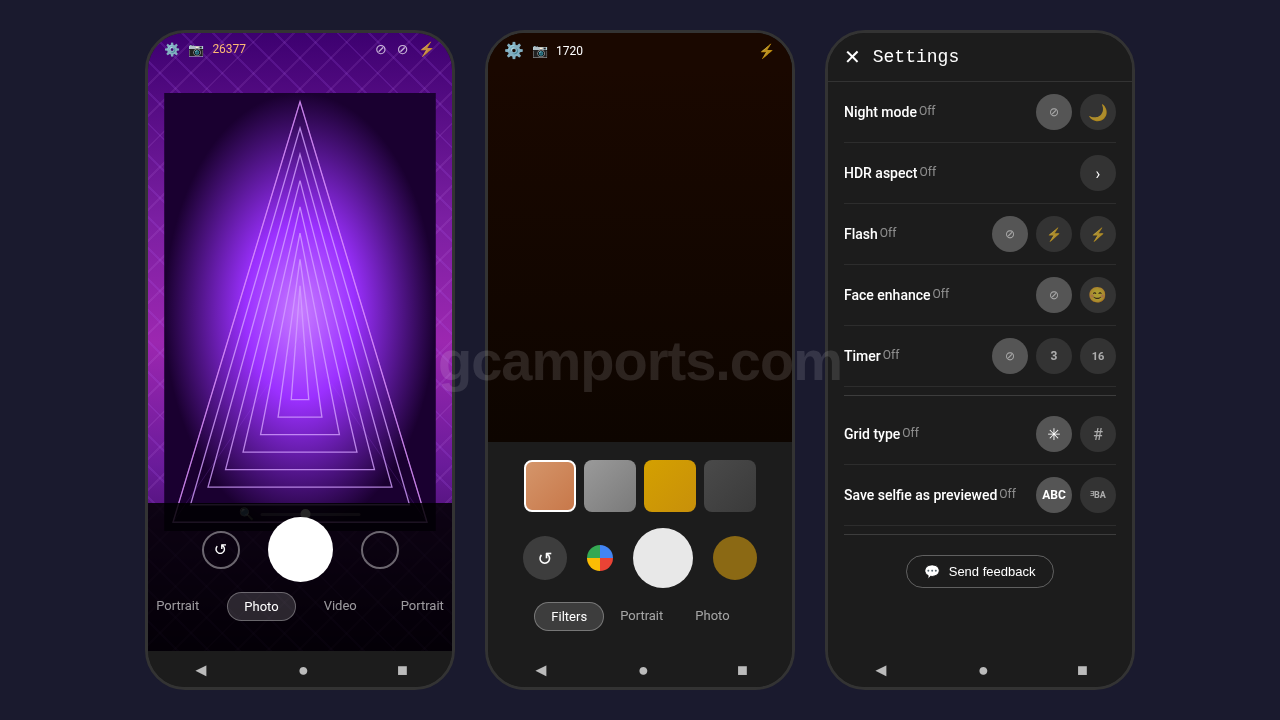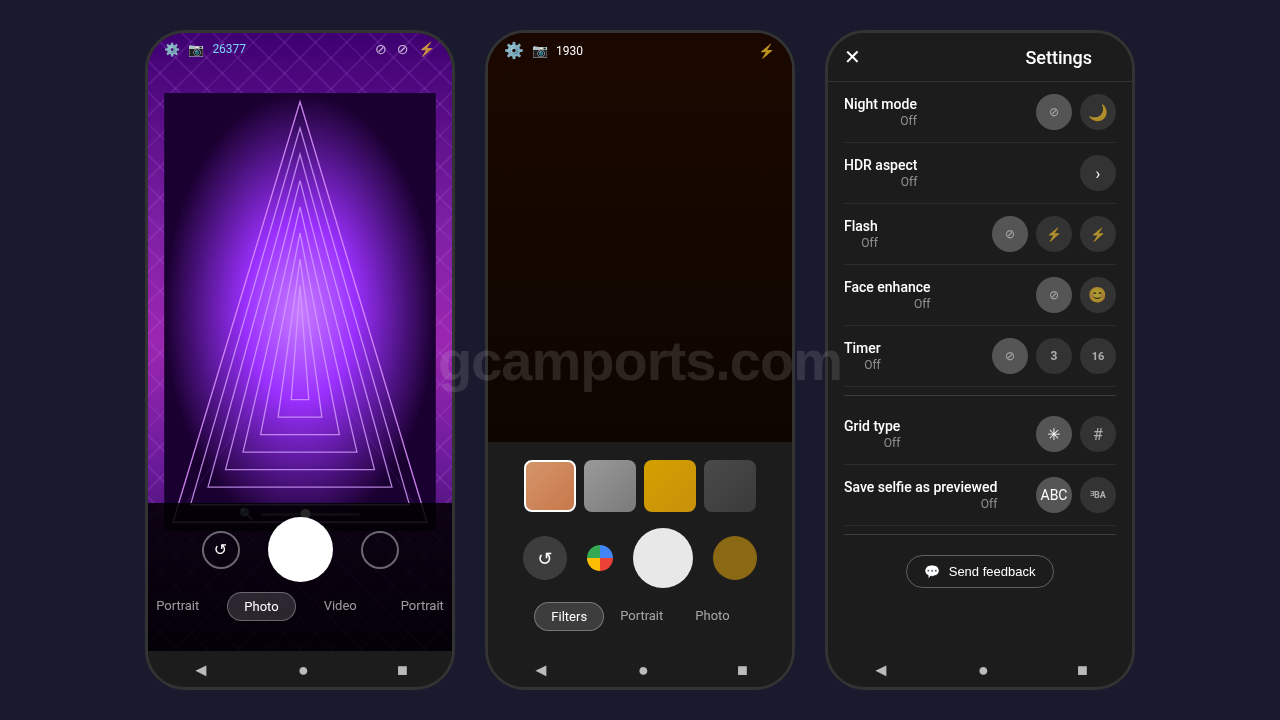--- a/index.html
+++ b/index.html
@@ -249,22 +249,23 @@
     .close-btn {
       color: white;
       font-size: 20px;
       cursor: pointer;
     }
     .settings-title {
       color: white;
       font-size: 18px;
       font-weight: 500;
       flex: 1;
-      text-align: right;
+      text-align: left;
       margin-right: 24px;
+      font-family: Liberation Mono, monospace;
     }
     .settings-list {
       flex: 1;
       overflow-y: auto;
       padding: 0 16px;
     }
     .setting-row {
       display: flex;
       align-items: center;
       justify-content: space-between;
@@ -273,21 +274,21 @@
     }
     .setting-label {
       color: white;
       font-size: 14px;
       font-weight: 500;
     }
     .setting-sub {
       color: rgba(255,255,255,0.5);
       font-size: 12px;
     }
-    .setting-left { display: flex; flex-direction: column; gap: 2px; align-items: flex-end; }
+    .setting-left { display: flex; flex-direction: row; gap: 2px; }
     .setting-icons { display: flex; gap: 8px; align-items: center; }
 
     .icon-btn {
       width: 36px; height: 36px;
       border-radius: 50%;
       background: #333;
       display: flex; align-items: center; justify-content: center;
       color: rgba(255,255,255,0.6);
       font-size: 14px;
       cursor: pointer;
@@ -386,21 +387,21 @@
           <line x1="155" y1="280" x2="300" y2="490"></line>
           <line x1="10" y1="490" x2="300" y2="490"></line>
         </g>
       </svg>
     </div>
 
     <div class="status-bar">
       <div class="status-left">
         <span>⚙️</span>
         <span>📷</span>
-        <span style="font-size:12px;color:#7dd3fc;">26377</span>
+        <span style="font-size:12px;color:#fdba74;">26377</span>
       </div>
       <div class="status-right">
         <span style="font-size:14px;color:rgba(255,255,255,0.7);">⊘</span>
         <span style="font-size:14px;color:rgba(255,255,255,0.7);">⊘</span>
         <span style="font-size:14px;color:rgba(255,255,255,0.7);">⚡</span>
       </div>
     </div>
 
     <div class="zoom-indicator">
       <span>🔍</span>
@@ -433,21 +434,21 @@
 
 <div style="position:absolute;top:50%;left:50%;transform:translate(-50%,-50%);font-size:56px;font-weight:900;color:rgba(255,255,255,0.12);white-space:nowrap;pointer-events:none;z-index:100;letter-spacing:-1px;font-family:Arial Black,sans-serif;">gcamports.com</div>
 
 <div class="phone">
   <div class="phone2-bg">
 
     <div class="status-bar" style="position:relative;background:#1a0800;">
       <div class="status-left">
         <span style="font-size:16px;">⚙️</span>
         <span>📷</span>
-        <span style="font-size:12px;color:white;">1930</span>
+        <span style="font-size:12px;color:white;">1720</span>
       </div>
       <div class="status-right">
         <span style="font-size:14px;color:rgba(255,255,255,0.7);">⚡</span>
       </div>
     </div>
 
     <div class="dark-viewfinder"></div>
 
     <div class="filter-bottom">
       <div class="filter-thumbnails">
@@ -556,21 +557,21 @@
           <div class="icon-btn" style="font-size:16px;">#</div>
         </div>
       </div>
 
       <div class="setting-row">
         <div class="setting-left">
           <span class="setting-label">Save selfie as previewed</span>
           <span class="setting-sub">Off</span>
         </div>
         <div class="setting-icons">
-          <div class="icon-btn icon-btn-selected" style="font-size:14px;font-weight:normal;">ABC</div>
+          <div class="icon-btn icon-btn-selected" style="font-size:12px;font-weight:bold;">ABC</div>
           <div class="icon-btn" style="font-size:9px;font-weight:bold;text-align:center;">ᴲBA</div>
         </div>
       </div>
 
       <div class="divider"></div>
 
       <div style="display:flex;justify-content:center;margin-top:8px;">
         <button class="send-feedback-btn">
           <span>💬</span>
           <span>Send feedback</span>

